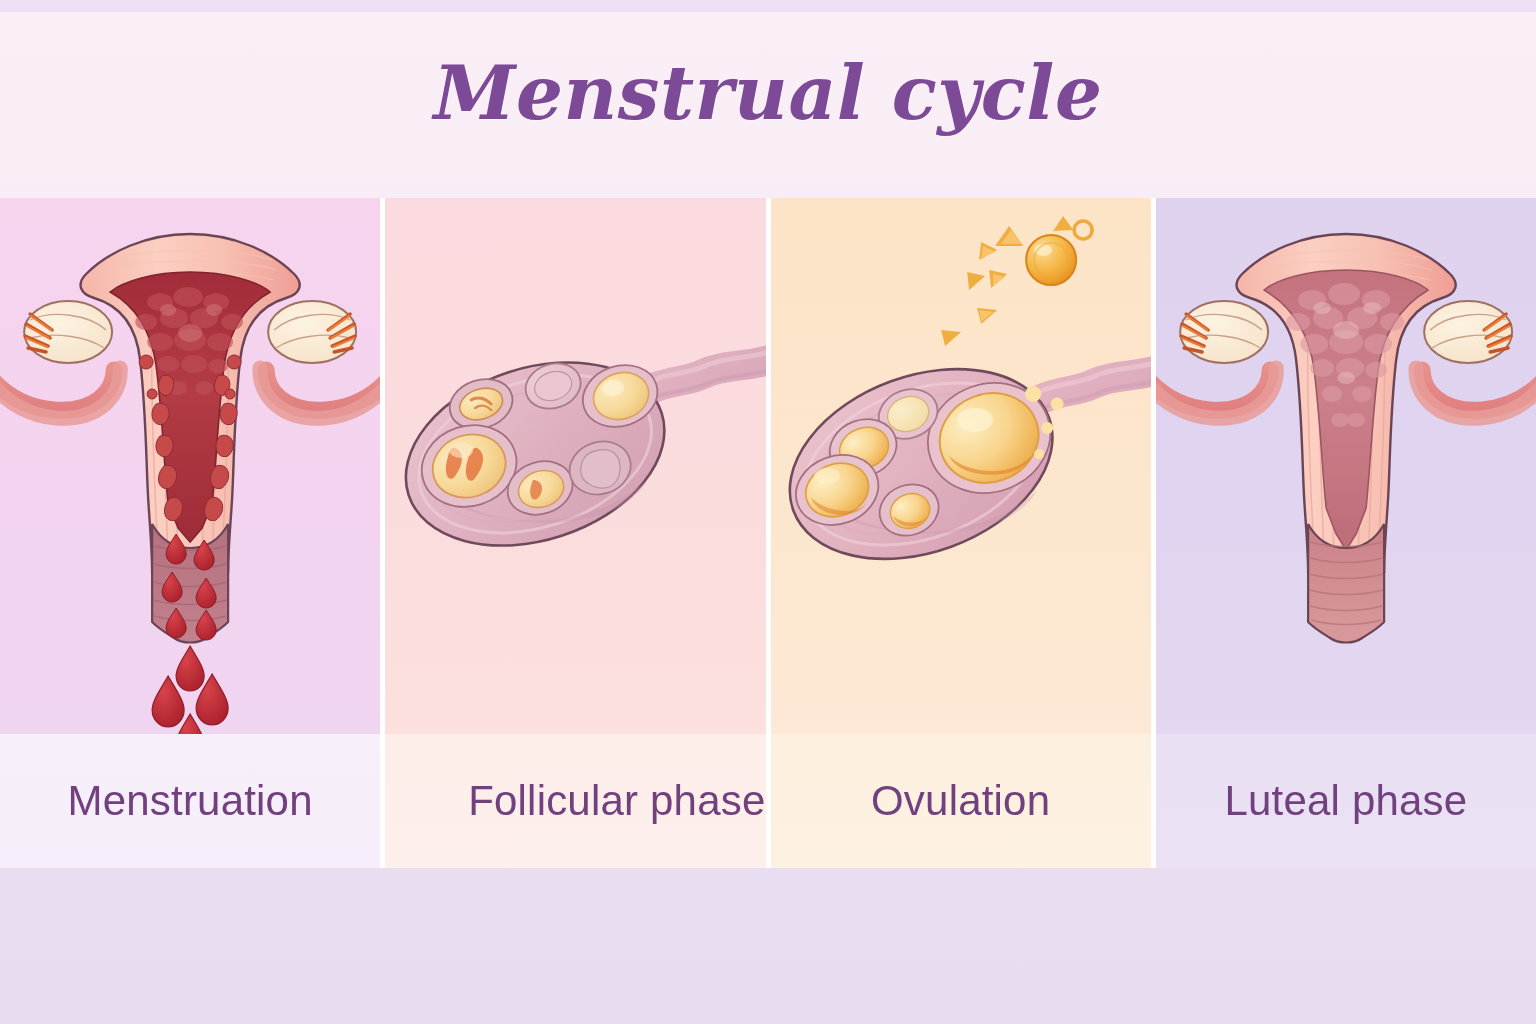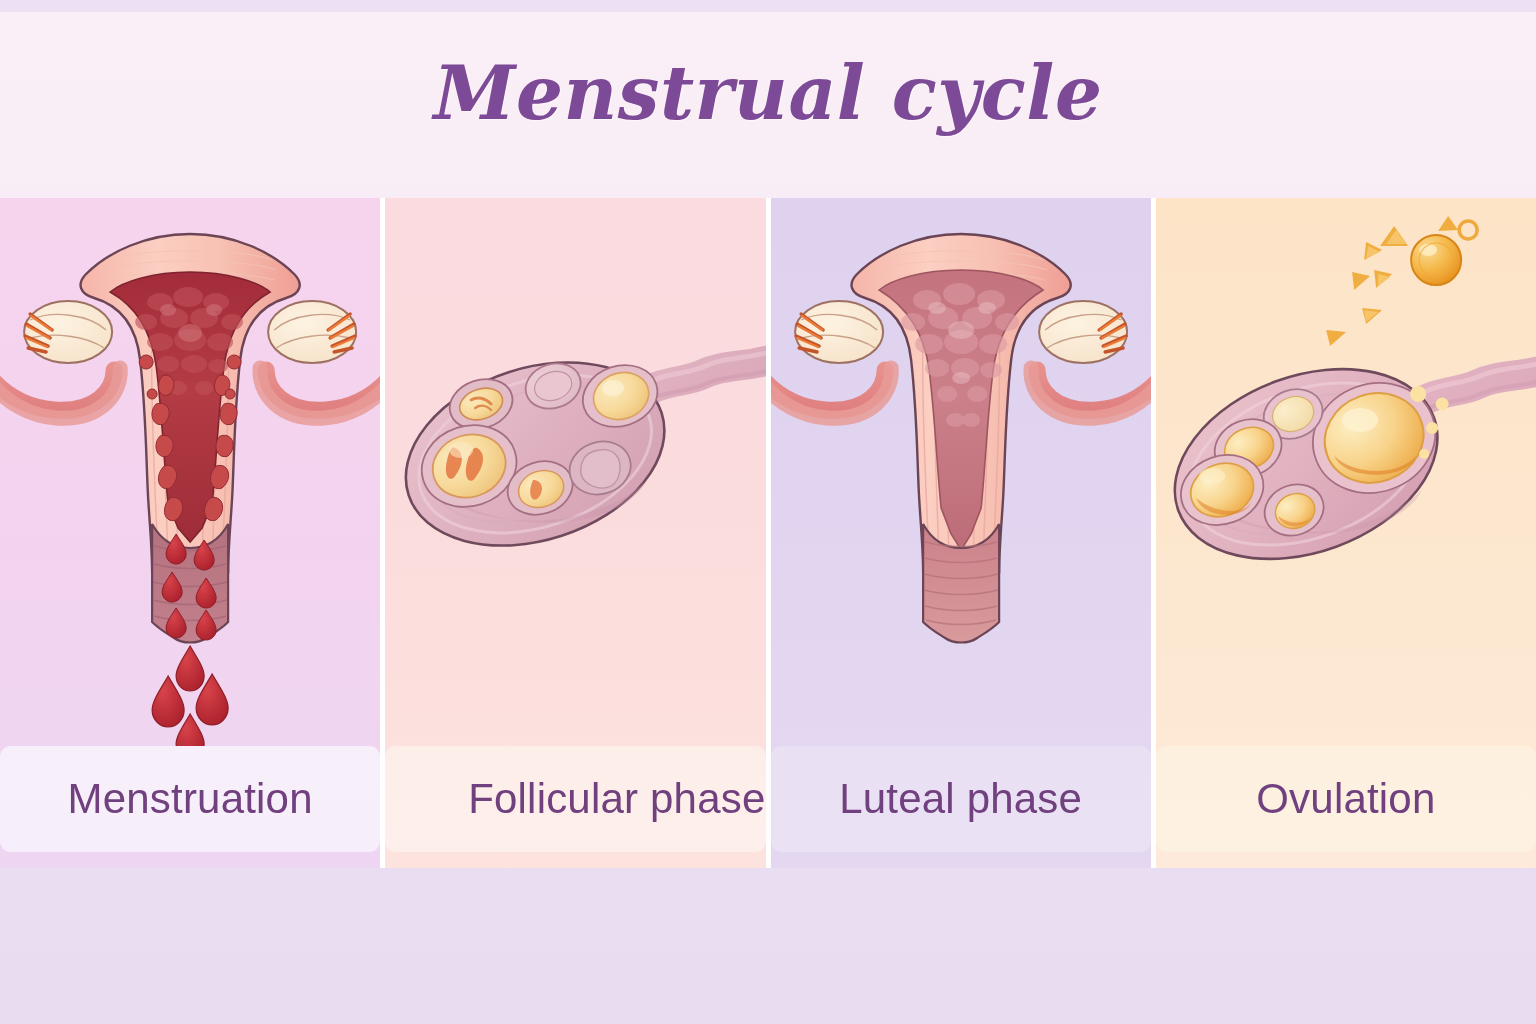--- a/index.html
+++ b/index.html
@@ -75,27 +75,26 @@
     position: absolute;
     left: 0;
     top: 0;
     width: 100%;
     height: 100%;
     overflow: visible;
   }
   .panel .label-band {
     position: absolute;
     left: 0;
-    bottom: 16px;
+    bottom: 0;
     width: 100%;
-    height: 106px;
+    height: 134px;
     display: flex;
     align-items: center;
     justify-content: center;
-    border-radius: 11px;
   }
   .phase-label {
     font-family: "Liberation Sans", sans-serif;
     font-weight: 400;
     font-size: 42px;
     letter-spacing: 0.2px;
     color: #71407f;
     white-space: nowrap;
   }
 
@@ -371,20 +370,118 @@
           <ellipse cx="155" cy="290" rx="33" ry="26" transform="rotate(-18 155 290)" fill="#e2bcc7" stroke="#a56f83" stroke-width="1.8"></ellipse>
           <ellipse cx="156" cy="291" rx="23" ry="18" transform="rotate(-18 156 291)" fill="url(#f-yolk)" stroke="#d9975c" stroke-width="1.5"></ellipse>
           <path d="M148 282 C157 282 160 292 153 300 C146 306 142 294 148 282 Z" fill="#e4763f" opacity="0.8"></path>
 
           <ellipse cx="215" cy="270" rx="31" ry="26" transform="rotate(-18 215 270)" fill="#ddb6c4" stroke="#a87c8e" stroke-width="1.8"></ellipse>
           <path d="M198 262 C202 252 222 248 230 256 C238 264 236 282 226 288 C214 294 198 286 196 276 C195 271 196 266 198 262 Z" fill="#e2bdca" stroke="#bd93a4" stroke-width="1.3"></path>
         </svg>
       </div>
       <div class="label-band">
         <span class="phase-label">Follicular phase</span>
+      </div>
+    </div>
+
+    <div class="panel p3">
+      <div class="art">
+        <svg viewBox="0 0 380 528" preserveAspectRatio="xMidYMid meet">
+          <defs>
+            <linearGradient id="o-body" x1="0.15" y1="0.1" x2="0.9" y2="0.95">
+              <stop offset="0%" stop-color="#e9c0ca"></stop>
+              <stop offset="45%" stop-color="#e1b2c0"></stop>
+              <stop offset="100%" stop-color="#d49fb1"></stop>
+            </linearGradient>
+            <linearGradient id="o-tube" x1="0" y1="0" x2="1" y2="0.4">
+              <stop offset="0%" stop-color="#e5b6c4"></stop>
+              <stop offset="100%" stop-color="#dba9bb"></stop>
+            </linearGradient>
+            <radialGradient id="o-yolk" cx="33%" cy="28%" r="78%">
+              <stop offset="0%" stop-color="#fdeec3"></stop>
+              <stop offset="55%" stop-color="#f8d48c"></stop>
+              <stop offset="100%" stop-color="#eeae4c"></stop>
+            </radialGradient>
+            <radialGradient id="o-egg" cx="33%" cy="28%" r="78%">
+              <stop offset="0%" stop-color="#fbdc96"></stop>
+              <stop offset="55%" stop-color="#f4b747"></stop>
+              <stop offset="100%" stop-color="#e8911f"></stop>
+            </radialGradient>
+            <radialGradient id="o-pale" cx="35%" cy="30%" r="75%">
+              <stop offset="0%" stop-color="#fbeecb"></stop>
+              <stop offset="100%" stop-color="#f3dba8"></stop>
+            </radialGradient>
+          </defs>
+
+          <g>
+            <circle cx="280" cy="62" r="25" fill="url(#o-egg)" stroke="#d88518" stroke-width="2"></circle>
+            <ellipse cx="272" cy="52" rx="9" ry="6" fill="#fdf0cb" opacity="0.75"></ellipse>
+            <circle cx="280" cy="62" r="17" fill="none" stroke="#f0a93a" stroke-width="1.5" opacity="0.6"></circle>
+
+            <circle cx="312" cy="32" r="9" fill="none" stroke="#efa93c" stroke-width="3.5"></circle>
+
+            <g fill="#f0ae40">
+              <path d="M238 28 L252 48 L224 48 Z"></path>
+              <path d="M292 18 L302 32 L282 33 Z"></path>
+              <path d="M210 44 L226 52 L208 62 Z"></path>
+              <path d="M218 72 L236 76 L220 90 Z"></path>
+              <path d="M196 74 L214 78 L198 92 Z"></path>
+              <path d="M206 110 L226 112 L210 126 Z"></path>
+              <path d="M170 132 L190 134 L174 148 Z"></path>
+            </g>
+            <g fill="#f7c469">
+              <path d="M240 32 L250 46 L230 46 Z"></path>
+              <path d="M212 48 L224 54 L210 60 Z"></path>
+              <path d="M222 76 L234 79 L222 88 Z"></path>
+              <path d="M208 112 L222 114 L210 124 Z"></path>
+            </g>
+          </g>
+
+          <path d="M248 214 C280 190 302 196 322 186 C344 176 362 180 396 170" fill="none" stroke="#7b5565" stroke-width="2"></path>
+          <path d="M248 214 C280 190 302 196 322 186 C344 176 362 180 396 170" fill="none" stroke="url(#o-tube)" stroke-width="30" stroke-linecap="round"></path>
+          <path d="M248 222 C282 200 304 206 324 196 C346 186 364 190 396 180" fill="none" stroke="#d19cb0" stroke-width="4" opacity="0.55"></path>
+          <path d="M254 202 C284 182 304 188 324 178 C346 168 364 172 396 162" fill="none" stroke="#f0cbd6" stroke-width="5" opacity="0.6"></path>
+          <path d="M236 224 C244 214 250 210 256 206" fill="none" stroke="#b08fc0" stroke-width="9" stroke-linecap="round" opacity="0.6"></path>
+
+          <ellipse cx="150" cy="266" rx="136" ry="88" transform="rotate(-20 150 266)" fill="url(#o-body)" stroke="#6f4a5c" stroke-width="2.6"></ellipse>
+          <ellipse cx="150" cy="266" rx="122" ry="74" transform="rotate(-20 150 266)" fill="none" stroke="#f0d2dc" stroke-width="3" opacity="0.6"></ellipse>
+          <ellipse cx="150" cy="266" rx="110" ry="63" transform="rotate(-20 150 266)" fill="none" stroke="#d8abbc" stroke-width="1.6" opacity="0.5"></ellipse>
+          <path d="M38 292 C68 342 202 354 266 292 C240 344 108 356 38 292 Z" fill="#c894a9" opacity="0.3"></path>
+
+          <ellipse cx="218" cy="240" rx="62" ry="54" transform="rotate(-20 218 240)" fill="#e9c2cd" stroke="#a56f83" stroke-width="1.8"></ellipse>
+          <ellipse cx="218" cy="240" rx="50" ry="44" transform="rotate(-20 218 240)" fill="url(#o-yolk)" stroke="#dd9f44" stroke-width="2"></ellipse>
+          <ellipse cx="204" cy="222" rx="18" ry="12" fill="#fdf3d2" opacity="0.72"></ellipse>
+          <path d="M178 258 C196 276 240 280 260 258 C252 282 190 284 178 258 Z" fill="#e07b24" opacity="0.55"></path>
+
+          <g fill="#fbe2a3">
+            <circle cx="262" cy="196" r="8"></circle>
+            <circle cx="286" cy="206" r="6.5"></circle>
+            <circle cx="276" cy="230" r="6"></circle>
+            <circle cx="268" cy="256" r="5"></circle>
+          </g>
+
+          <ellipse cx="137" cy="216" rx="30" ry="24" transform="rotate(-20 137 216)" fill="#e8c3ce" stroke="#a87c8e" stroke-width="1.8"></ellipse>
+          <ellipse cx="137" cy="216" rx="21" ry="17" transform="rotate(-20 137 216)" fill="url(#o-pale)" stroke="#d9b375" stroke-width="1.3"></ellipse>
+
+          <ellipse cx="92" cy="250" rx="34" ry="28" transform="rotate(-20 92 250)" fill="#e8c3ce" stroke="#a56f83" stroke-width="1.8"></ellipse>
+          <ellipse cx="93" cy="250" rx="25" ry="20" transform="rotate(-20 93 250)" fill="url(#o-yolk)" stroke="#dda martins" stroke-width="0"></ellipse>
+          <ellipse cx="93" cy="250" rx="25" ry="20" transform="rotate(-20 93 250)" fill="url(#o-yolk)" stroke="#dd9f44" stroke-width="1.5"></ellipse>
+
+          <ellipse cx="66" cy="292" rx="42" ry="34" transform="rotate(-20 66 292)" fill="#e8c3ce" stroke="#a56f83" stroke-width="1.8"></ellipse>
+          <ellipse cx="66" cy="292" rx="32" ry="26" transform="rotate(-20 66 292)" fill="url(#o-yolk)" stroke="#dd9f44" stroke-width="1.7"></ellipse>
+          <path d="M40 300 C58 316 92 318 96 302 C92 322 48 322 40 300 Z" fill="#e07b24" opacity="0.5"></path>
+          <ellipse cx="56" cy="278" rx="13" ry="8" fill="#fdf0cb" opacity="0.6"></ellipse>
+
+          <ellipse cx="138" cy="312" rx="30" ry="25" transform="rotate(-20 138 312)" fill="#e5bfca" stroke="#a56f83" stroke-width="1.8"></ellipse>
+          <ellipse cx="139" cy="313" rx="20" ry="17" transform="rotate(-20 139 313)" fill="url(#o-yolk)" stroke="#dd9f44" stroke-width="1.4"></ellipse>
+          <path d="M122 318 C134 328 154 326 156 316 C152 332 126 332 122 318 Z" fill="#e07b24" opacity="0.5"></path>
+        </svg>
+      </div>
+      <div class="label-band">
+        <span class="phase-label">Ovulation</span>
       </div>
     </div>
 
     <div class="panel p4">
       <div class="art">
         <svg viewBox="0 0 380 528" preserveAspectRatio="xMidYMid meet">
           <defs>
             <linearGradient id="l-endo" x1="0" y1="0" x2="0" y2="1">
               <stop offset="0%" stop-color="#c4737e"></stop>
               <stop offset="45%" stop-color="#cb808a"></stop>
@@ -521,114 +618,16 @@
             <path d="M154 408 C176 414 204 414 226 408"></path>
             <path d="M155 422 C176 428 203 428 225 422"></path>
           </g>
         </svg>
       </div>
       <div class="label-band">
         <span class="phase-label">Luteal phase</span>
       </div>
     </div>
 
-    <div class="panel p3">
-      <div class="art">
-        <svg viewBox="0 0 380 528" preserveAspectRatio="xMidYMid meet">
-          <defs>
-            <linearGradient id="o-body" x1="0.15" y1="0.1" x2="0.9" y2="0.95">
-              <stop offset="0%" stop-color="#e9c0ca"></stop>
-              <stop offset="45%" stop-color="#e1b2c0"></stop>
-              <stop offset="100%" stop-color="#d49fb1"></stop>
-            </linearGradient>
-            <linearGradient id="o-tube" x1="0" y1="0" x2="1" y2="0.4">
-              <stop offset="0%" stop-color="#e5b6c4"></stop>
-              <stop offset="100%" stop-color="#dba9bb"></stop>
-            </linearGradient>
-            <radialGradient id="o-yolk" cx="33%" cy="28%" r="78%">
-              <stop offset="0%" stop-color="#fdeec3"></stop>
-              <stop offset="55%" stop-color="#f8d48c"></stop>
-              <stop offset="100%" stop-color="#eeae4c"></stop>
-            </radialGradient>
-            <radialGradient id="o-egg" cx="33%" cy="28%" r="78%">
-              <stop offset="0%" stop-color="#fbdc96"></stop>
-              <stop offset="55%" stop-color="#f4b747"></stop>
-              <stop offset="100%" stop-color="#e8911f"></stop>
-            </radialGradient>
-            <radialGradient id="o-pale" cx="35%" cy="30%" r="75%">
-              <stop offset="0%" stop-color="#fbeecb"></stop>
-              <stop offset="100%" stop-color="#f3dba8"></stop>
-            </radialGradient>
-          </defs>
-
-          <g>
-            <circle cx="280" cy="62" r="25" fill="url(#o-egg)" stroke="#d88518" stroke-width="2"></circle>
-            <ellipse cx="272" cy="52" rx="9" ry="6" fill="#fdf0cb" opacity="0.75"></ellipse>
-            <circle cx="280" cy="62" r="17" fill="none" stroke="#f0a93a" stroke-width="1.5" opacity="0.6"></circle>
-
-            <circle cx="312" cy="32" r="9" fill="none" stroke="#efa93c" stroke-width="3.5"></circle>
-
-            <g fill="#f0ae40">
-              <path d="M238 28 L252 48 L224 48 Z"></path>
-              <path d="M292 18 L302 32 L282 33 Z"></path>
-              <path d="M210 44 L226 52 L208 62 Z"></path>
-              <path d="M218 72 L236 76 L220 90 Z"></path>
-              <path d="M196 74 L214 78 L198 92 Z"></path>
-              <path d="M206 110 L226 112 L210 126 Z"></path>
-              <path d="M170 132 L190 134 L174 148 Z"></path>
-            </g>
-            <g fill="#f7c469">
-              <path d="M240 32 L250 46 L230 46 Z"></path>
-              <path d="M212 48 L224 54 L210 60 Z"></path>
-              <path d="M222 76 L234 79 L222 88 Z"></path>
-              <path d="M208 112 L222 114 L210 124 Z"></path>
-            </g>
-          </g>
-
-          <path d="M248 214 C280 190 302 196 322 186 C344 176 362 180 396 170" fill="none" stroke="#7b5565" stroke-width="2"></path>
-          <path d="M248 214 C280 190 302 196 322 186 C344 176 362 180 396 170" fill="none" stroke="url(#o-tube)" stroke-width="30" stroke-linecap="round"></path>
-          <path d="M248 222 C282 200 304 206 324 196 C346 186 364 190 396 180" fill="none" stroke="#d19cb0" stroke-width="4" opacity="0.55"></path>
-          <path d="M254 202 C284 182 304 188 324 178 C346 168 364 172 396 162" fill="none" stroke="#f0cbd6" stroke-width="5" opacity="0.6"></path>
-          <path d="M236 224 C244 214 250 210 256 206" fill="none" stroke="#b08fc0" stroke-width="9" stroke-linecap="round" opacity="0.6"></path>
-
-          <ellipse cx="150" cy="266" rx="136" ry="88" transform="rotate(-20 150 266)" fill="url(#o-body)" stroke="#6f4a5c" stroke-width="2.6"></ellipse>
-          <ellipse cx="150" cy="266" rx="122" ry="74" transform="rotate(-20 150 266)" fill="none" stroke="#f0d2dc" stroke-width="3" opacity="0.6"></ellipse>
-          <ellipse cx="150" cy="266" rx="110" ry="63" transform="rotate(-20 150 266)" fill="none" stroke="#d8abbc" stroke-width="1.6" opacity="0.5"></ellipse>
-          <path d="M38 292 C68 342 202 354 266 292 C240 344 108 356 38 292 Z" fill="#c894a9" opacity="0.3"></path>
-
-          <ellipse cx="218" cy="240" rx="62" ry="54" transform="rotate(-20 218 240)" fill="#e9c2cd" stroke="#a56f83" stroke-width="1.8"></ellipse>
-          <ellipse cx="218" cy="240" rx="50" ry="44" transform="rotate(-20 218 240)" fill="url(#o-yolk)" stroke="#dd9f44" stroke-width="2"></ellipse>
-          <ellipse cx="204" cy="222" rx="18" ry="12" fill="#fdf3d2" opacity="0.72"></ellipse>
-          <path d="M178 258 C196 276 240 280 260 258 C252 282 190 284 178 258 Z" fill="#e07b24" opacity="0.55"></path>
-
-          <g fill="#fbe2a3">
-            <circle cx="262" cy="196" r="8"></circle>
-            <circle cx="286" cy="206" r="6.5"></circle>
-            <circle cx="276" cy="230" r="6"></circle>
-            <circle cx="268" cy="256" r="5"></circle>
-          </g>
-
-          <ellipse cx="137" cy="216" rx="30" ry="24" transform="rotate(-20 137 216)" fill="#e8c3ce" stroke="#a87c8e" stroke-width="1.8"></ellipse>
-          <ellipse cx="137" cy="216" rx="21" ry="17" transform="rotate(-20 137 216)" fill="url(#o-pale)" stroke="#d9b375" stroke-width="1.3"></ellipse>
-
-          <ellipse cx="92" cy="250" rx="34" ry="28" transform="rotate(-20 92 250)" fill="#e8c3ce" stroke="#a56f83" stroke-width="1.8"></ellipse>
-          <ellipse cx="93" cy="250" rx="25" ry="20" transform="rotate(-20 93 250)" fill="url(#o-yolk)" stroke="#dda martins" stroke-width="0"></ellipse>
-          <ellipse cx="93" cy="250" rx="25" ry="20" transform="rotate(-20 93 250)" fill="url(#o-yolk)" stroke="#dd9f44" stroke-width="1.5"></ellipse>
-
-          <ellipse cx="66" cy="292" rx="42" ry="34" transform="rotate(-20 66 292)" fill="#e8c3ce" stroke="#a56f83" stroke-width="1.8"></ellipse>
-          <ellipse cx="66" cy="292" rx="32" ry="26" transform="rotate(-20 66 292)" fill="url(#o-yolk)" stroke="#dd9f44" stroke-width="1.7"></ellipse>
-          <path d="M40 300 C58 316 92 318 96 302 C92 322 48 322 40 300 Z" fill="#e07b24" opacity="0.5"></path>
-          <ellipse cx="56" cy="278" rx="13" ry="8" fill="#fdf0cb" opacity="0.6"></ellipse>
-
-          <ellipse cx="138" cy="312" rx="30" ry="25" transform="rotate(-20 138 312)" fill="#e5bfca" stroke="#a56f83" stroke-width="1.8"></ellipse>
-          <ellipse cx="139" cy="313" rx="20" ry="17" transform="rotate(-20 139 313)" fill="url(#o-yolk)" stroke="#dd9f44" stroke-width="1.4"></ellipse>
-          <path d="M122 318 C134 328 154 326 156 316 C152 332 126 332 122 318 Z" fill="#e07b24" opacity="0.5"></path>
-        </svg>
-      </div>
-      <div class="label-band">
-        <span class="phase-label">Ovulation</span>
-      </div>
-    </div>
-
   </div>
 
   <div class="bottom-band"></div>
 </div>
 
 </body></html>

